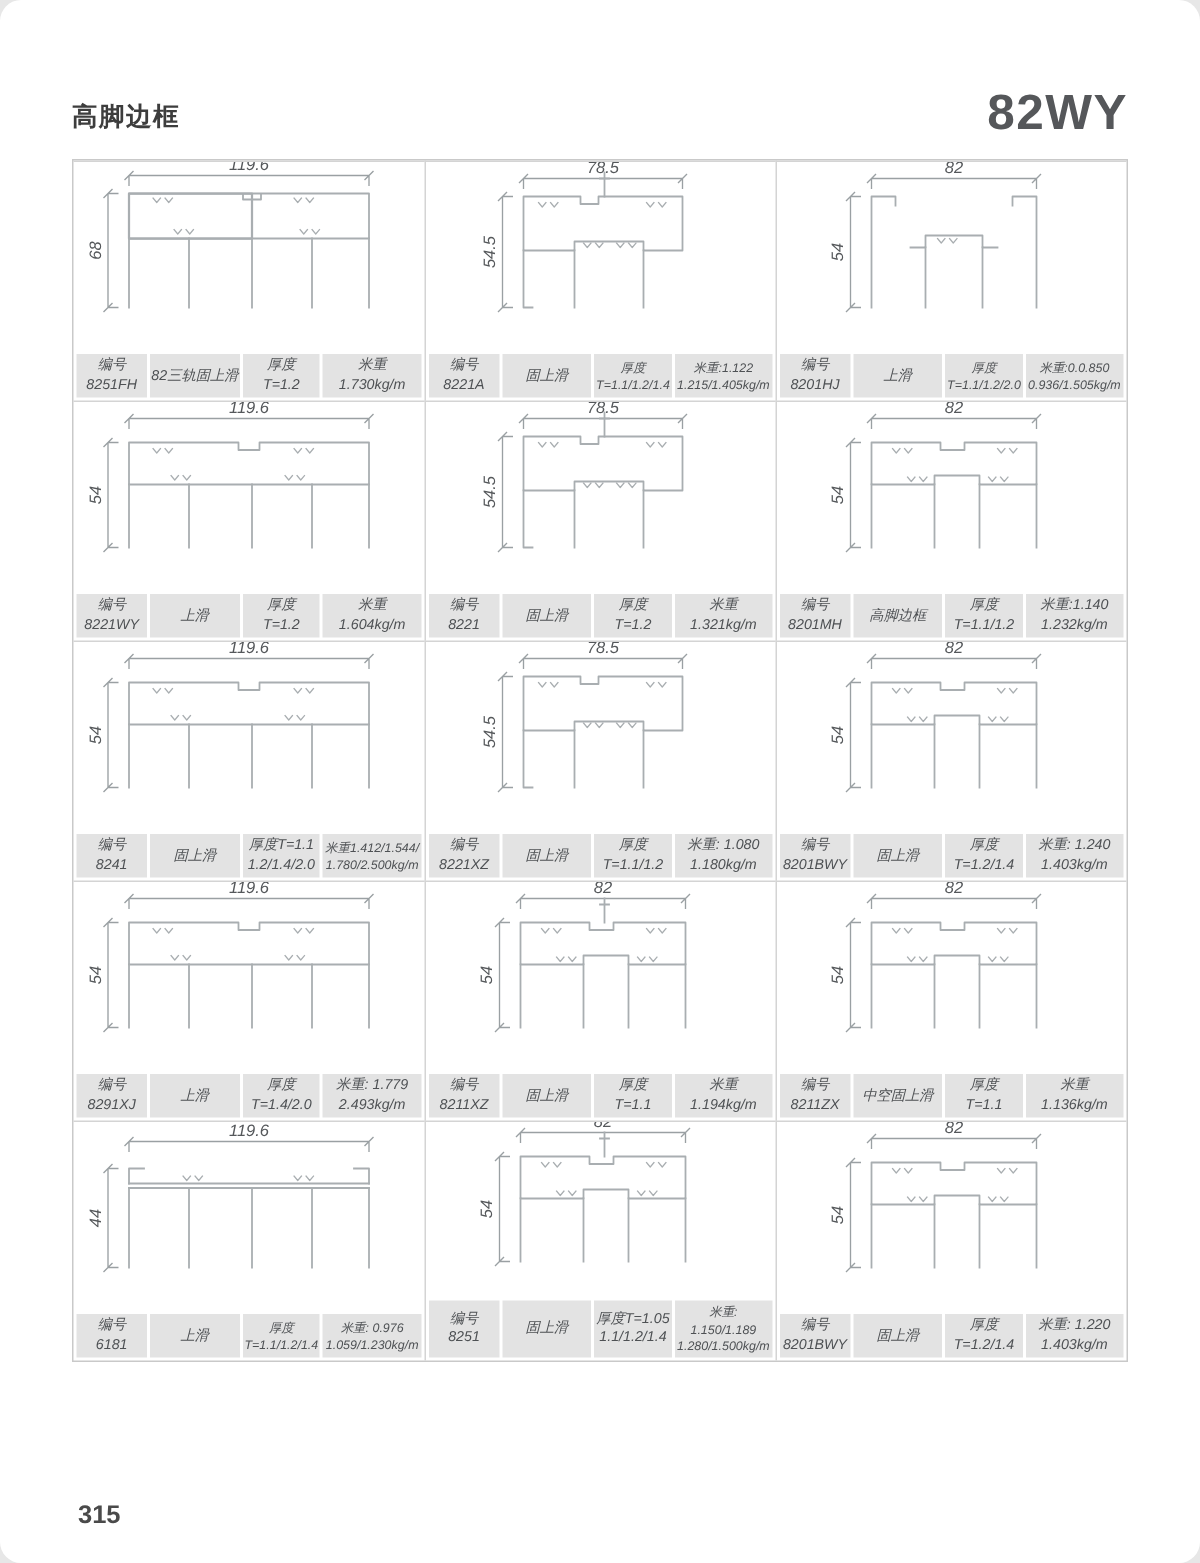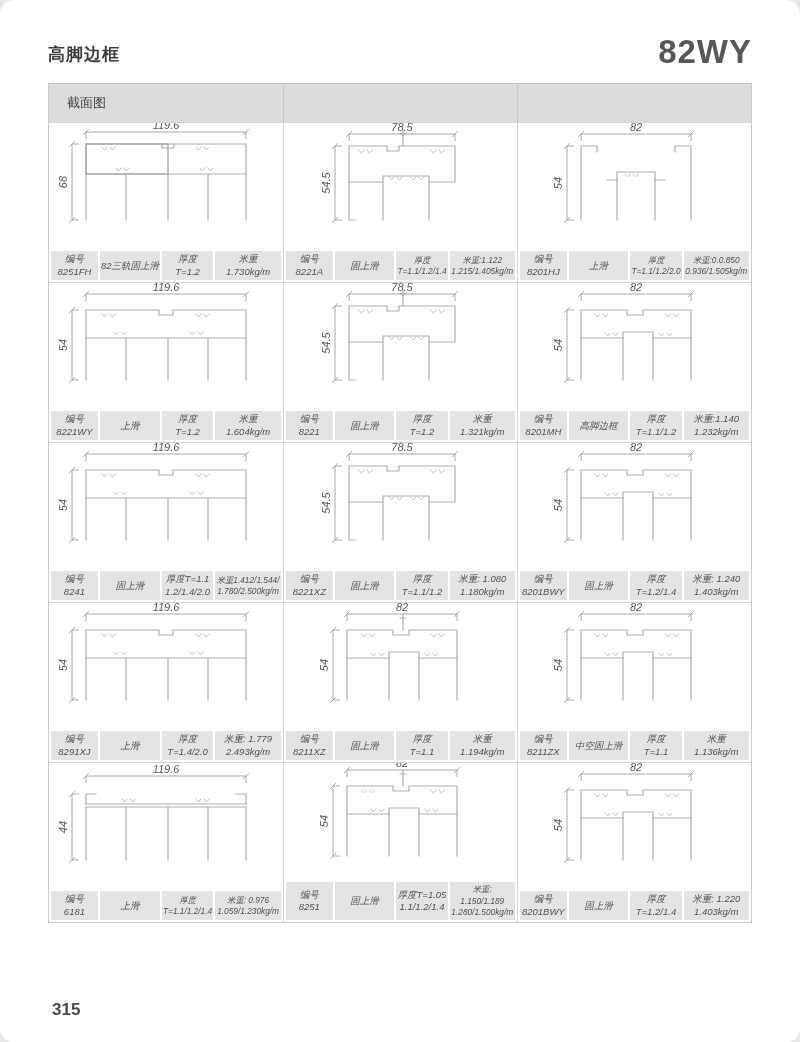--- a/index.html
+++ b/index.html
@@ -1,20 +1,20 @@
 <!DOCTYPE html>
 <html><head>
 <meta charset="utf-8">
 <style>
   html,body{margin:0;padding:0;}
   body{background:#e7e7e7;font-family:"Liberation Sans",sans-serif;}
   .page{width:800px;height:1042px;background:#ffffff;border-radius:14px;position:relative;overflow:hidden;margin:0 auto;}
   .hdr{display:flex;justify-content:space-between;align-items:flex-end;padding:38px 48px 0 48px;}
   .series{font-size:17px;font-weight:bold;color:#3d3d3d;letter-spacing:1px;}
-  .model{font-size:33px;font-weight:bold;color:#55575a;line-height:.85;letter-spacing:1px;}
+  .model{font-size:33px;font-weight:bold;color:#55575a;line-height:.85;letter-spacing:1px;margin-top:23px;}
   .tbl{margin:17px 48px 0 48px;border:1px solid #c9c9c9;}
   .thead{display:grid;grid-template-columns:1fr 1fr 1fr;background:#dbdbdb;height:38px;}
   .thcell{display:flex;align-items:center;padding-left:18px;font-size:13px;color:#3f3f3f;}
   .thcell + .thcell{border-left:1px solid #c7c7c7;}
   .grid{display:grid;grid-template-columns:1fr 1fr 1fr;font-style:italic;}
   .cell{height:160px;border-top:1px solid #d4d4d4;border-left:1px solid #d4d4d4;display:flex;flex-direction:column;box-sizing:border-box;}
   .cell:nth-child(3n+1){border-left:0;}
   .draw{height:122px;display:flex;align-items:center;justify-content:center;overflow:hidden;}
   .spec{display:flex;gap:2px;margin:16px 2px 2px 2px;flex:1;}
   .mini{background:#e3e3e3;display:flex;flex-direction:column;justify-content:center;align-items:center;text-align:center;
@@ -29,25 +29,20 @@
 </head>
 <body>
 
 <div class="page">
   <div class="hdr">
     <span class="series">高脚边框</span>
     <span class="model">82WY</span>
   </div>
 
   <div class="tbl">
-    <div class="thead">
-      <div class="thcell">截面图</div>
-      <div class="thcell"></div>
-      <div class="thcell"></div>
-    </div>
     <div class="grid">
         <div class="cell">
           <div class="draw">
             <svg viewBox="0 0 232 122" width="232" height="122">
               <path d="M 36 14 L 196 14 M 33 17 L 39 11 M 193 17 L 199 11 M 36 14 V 21 M 196 14 V 21" stroke="#9aa0a3" stroke-width="0.9" fill="none"></path>
               <text x="116" y="10.5" font-size="11" fill="#55585b" text-anchor="middle" font-family="Liberation Sans, sans-serif">119.6</text>
               <path d="M 22 26 L 22 102 M 19 29 L 25 23 M 19 105 L 25 99 M 22 26 H 29 M 22 102 H 29" stroke="#9aa0a3" stroke-width="0.9" fill="none"></path>
               <text x="17" y="64" font-size="11" fill="#55585b" text-anchor="middle" transform="rotate(-90 17 64)" font-family="Liberation Sans, sans-serif">68</text>
               <path d="M 36 26 H 196 V 56 H 36 Z M 112 26 v 4 h 12 v -4" fill="none" stroke="#a9aeb1" stroke-width="1.2" stroke-linejoin="round" stroke-linecap="square"></path>
               <path d="M 36 26 H 118 V 56 H 36 Z" fill="none" stroke="#a9aeb1" stroke-width="1.5" stroke-linejoin="round" stroke-linecap="square"></path>

